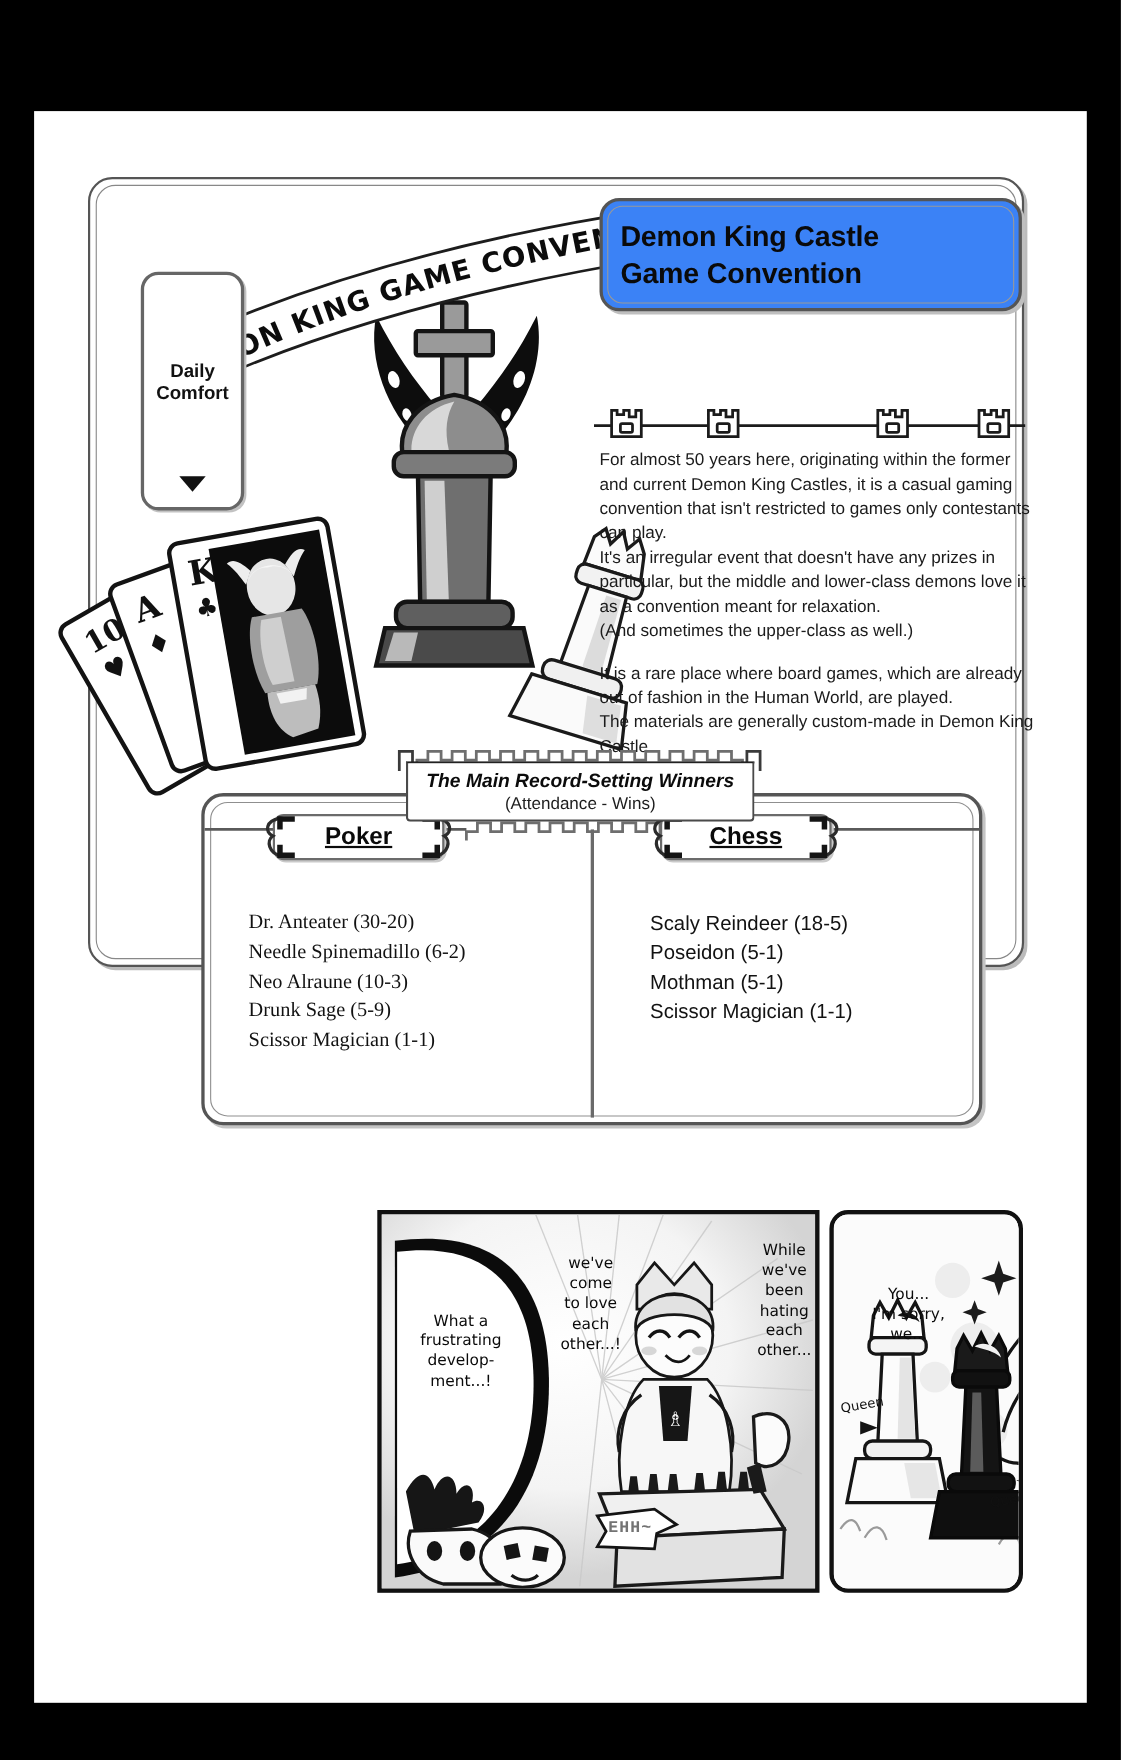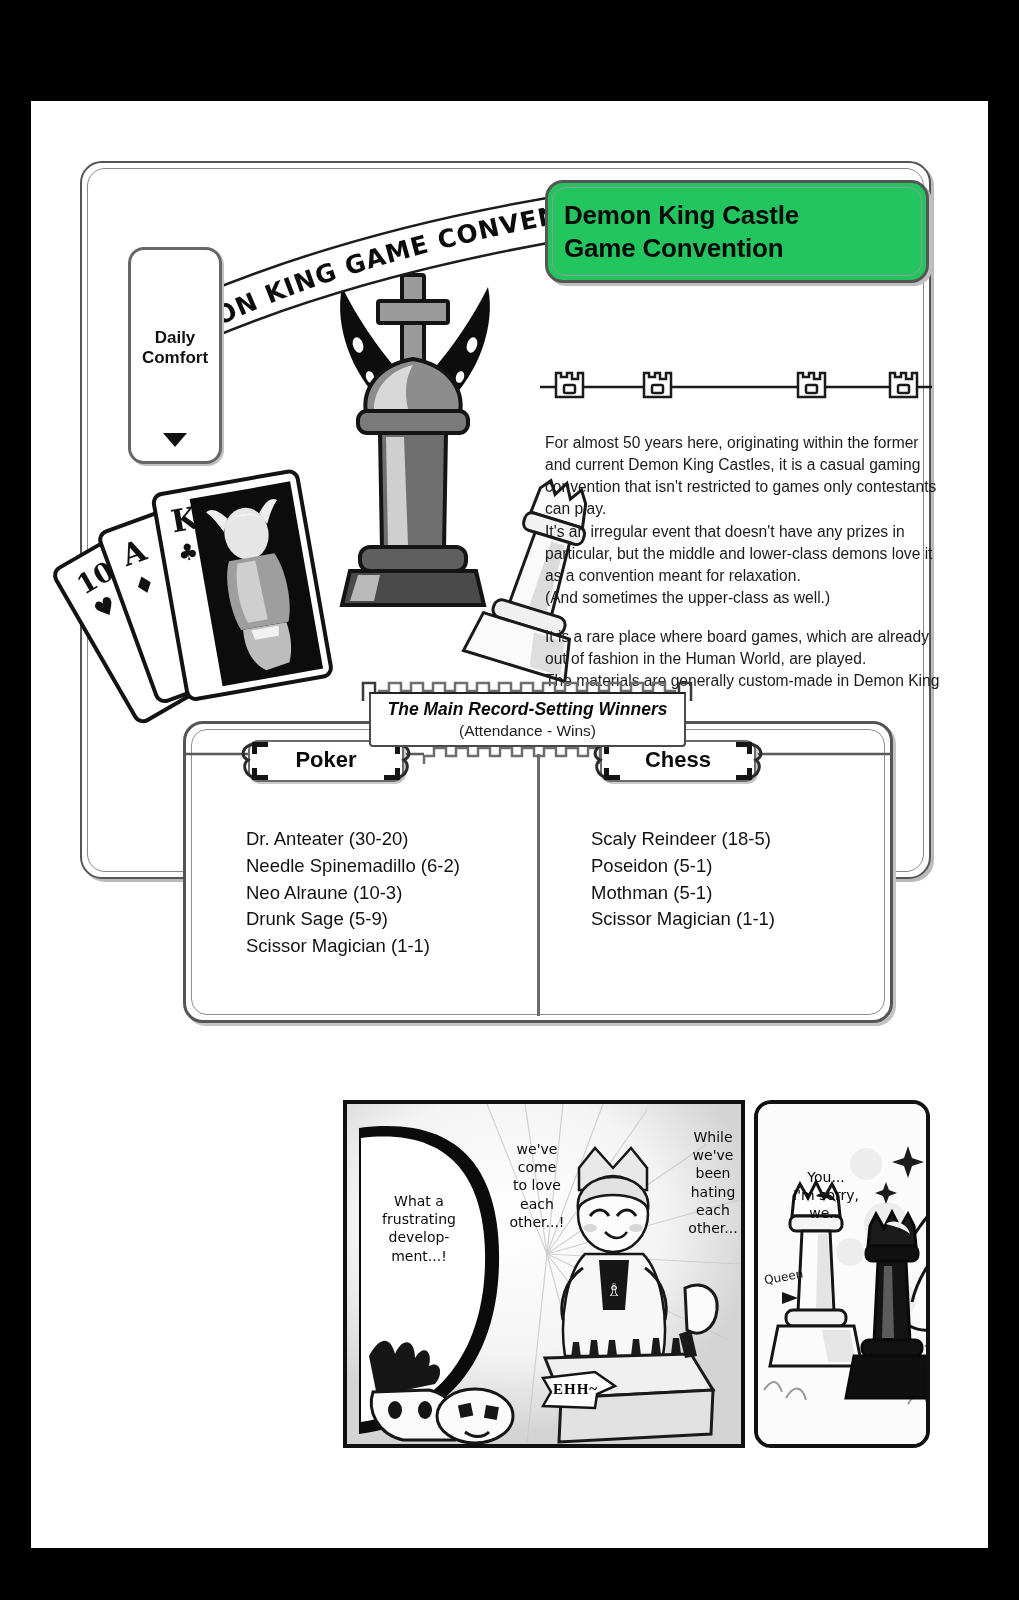--- a/index.html
+++ b/index.html
@@ -78,21 +78,21 @@
 
   
   #title-plaque {
     position: absolute;
     left: 463px;
     top: 17px;
     width: 384px;
     height: 103px;
     border: 3px solid #555;
     border-radius: 18px;
-    background: #22c55e;
+    background: #3b82f6;
     box-shadow: 3px 3px 0 0 #bfbfbf;
     z-index: 7;
   }
   #title-plaque .tp-inner {
     position: absolute;
     left: 4px; top: 4px; right: 4px; bottom: 4px;
     border: 1px solid #999;
     border-radius: 14px;
   }
   #title-plaque .tp-text {
@@ -175,21 +175,20 @@
   
   #description {
     position: absolute;
     left: 463px;
     top: 245px;
     width: 396px;
     font-size: 15.6px;
     line-height: 1.42;
     color: #1b1b1b;
     z-index: 6;
-    margin-top: 24px;
   }
   #description p { margin-bottom: 0; }
   #description .para-gap { height: 17px; }
 
   
   #records-header {
     position: absolute;
     left: 330px;
     top: 578px;
     width: 333px;
@@ -269,30 +268,31 @@
     border-radius: 10px;
     box-shadow: 2px 2px 0 0 #c9c9c9;
   }
   .game-label .gl-text {
     position: absolute;
     left: 0; right: 0; top: 9px;
     text-align: center;
     font-size: 22px;
     font-weight: bold;
     color: #0a0a0a;
+    text-decoration: underline;
   }
 
   .winners-list {
     position: absolute;
     top: 102px;
     font-size: 18.5px;
     line-height: 1.45;
     color: #121212;
   }
-  .winners-list.poker { left: 60px; width: 300px; }
+  .winners-list.poker { left: 40px; width: 300px; font-family: Liberation Serif, serif; }
   .winners-list.chess { left: 405px; width: 310px; }
   .winners-list li { list-style: none; white-space: nowrap; }
 
   
   #comic-strip {
     position: absolute;
     left: 312px;
     top: 999px;
     width: 617px;
     height: 348px;
@@ -314,24 +314,24 @@
     font-family: "DejaVu Sans", sans-serif;
     font-size: 14px;
     line-height: 1.3;
     color: #0a0a0a;
     text-align: center;
     z-index: 9;
     white-space: pre-line;
   }
   .sfx {
     position: absolute;
-    font-family: Liberation Serif, serif;
+    font-family: Liberation Mono, monospace;
     font-weight: bold;
     font-size: 15px;
-    color: #000000;
+    color: #737373;
     z-index: 9;
     letter-spacing: 1px;
   }
   .arrow-label {
     position: absolute;
     font-family: "DejaVu Sans", sans-serif;
     font-size: 12px;
     color: #111;
     z-index: 9;
   }

